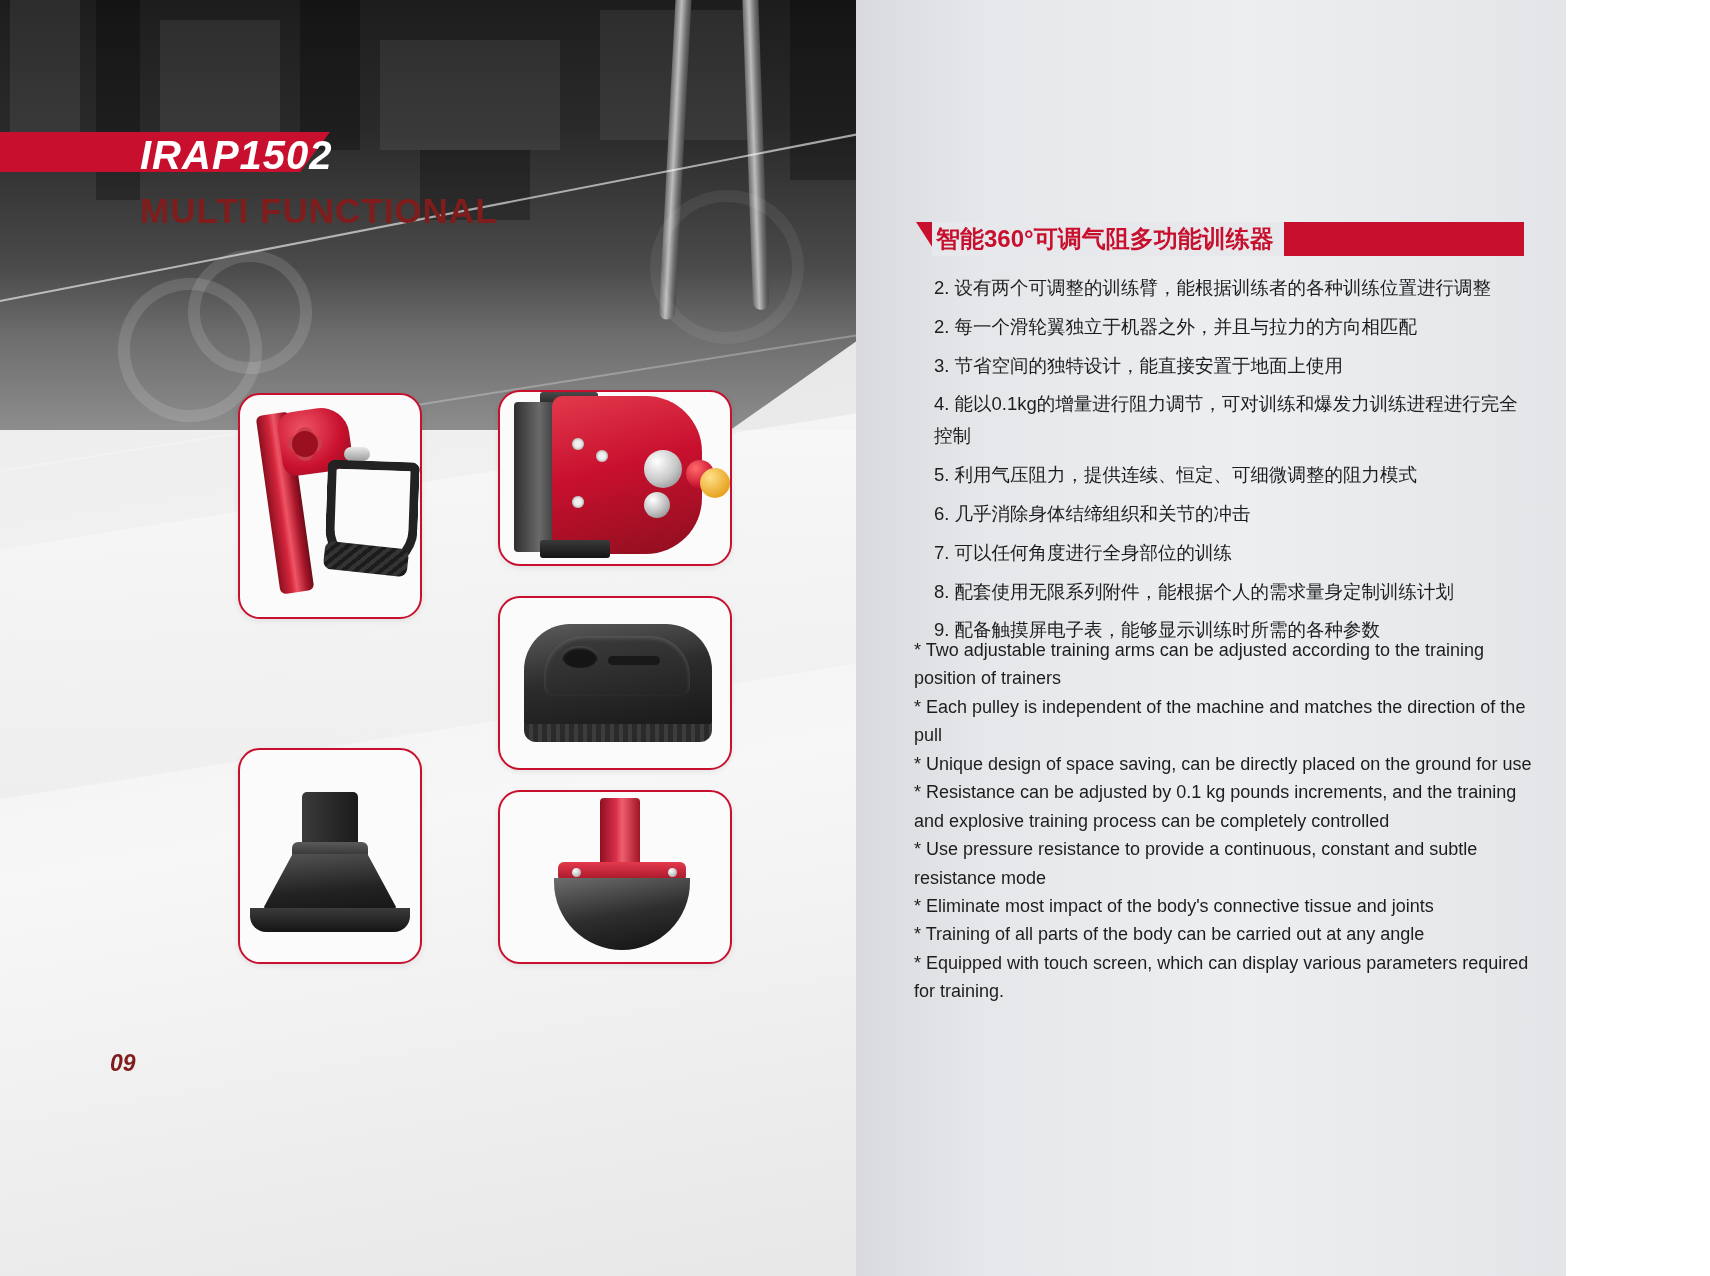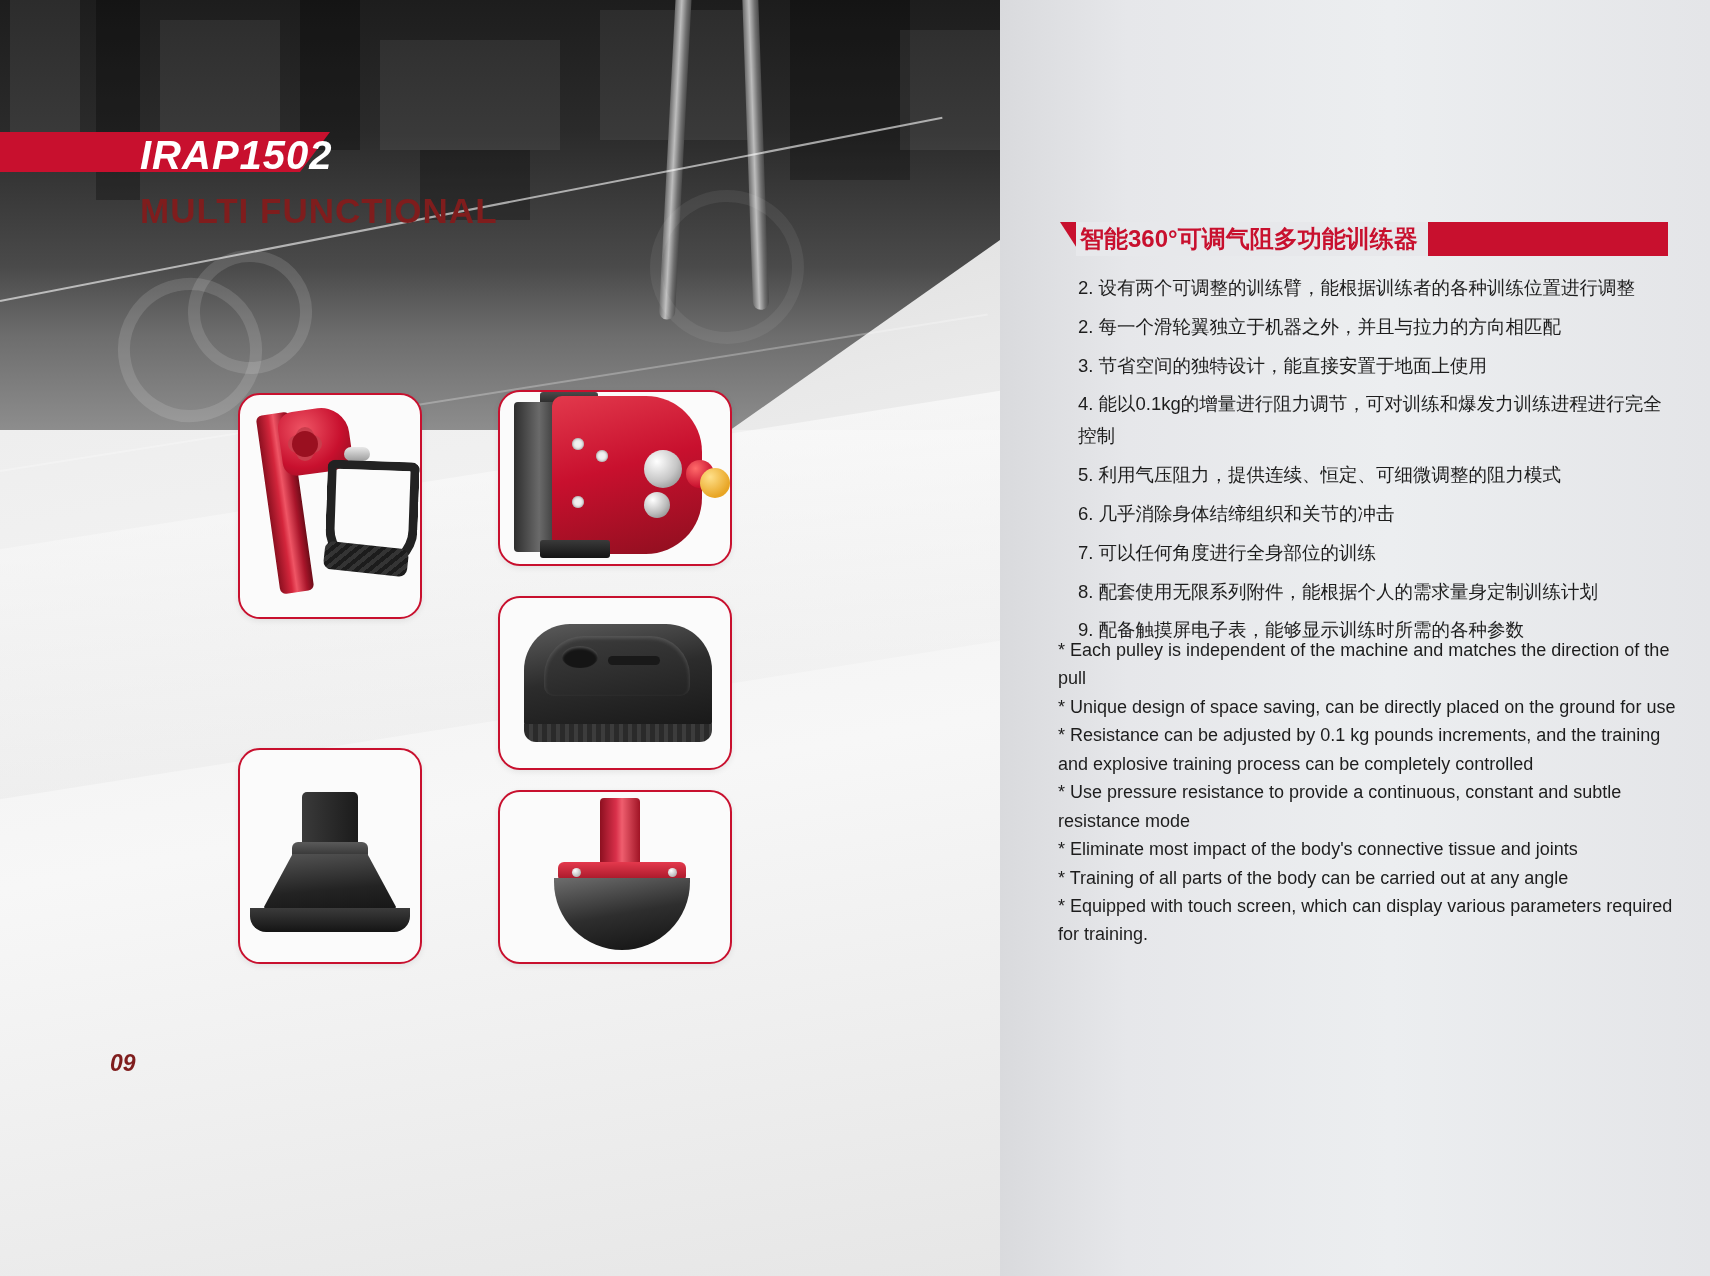--- a/index.html
+++ b/index.html
@@ -11,21 +11,21 @@
   }
   .page{
     position:relative;
     width:1710px;height:1276px;
     display:flex;
   }
 
   
   .left{
     position:relative;
-    width:1000px;height:1276px;
+    width:856px;height:1276px;
     overflow:hidden;
     background:#f2f2f2;
   }
   
   .photo{
     position:absolute;left:0;top:0;width:1000px;height:430px;
     background:
       linear-gradient(180deg,#1d1d1d 0%,#2a2a2a 30%,#4a4a4a 62%,#6d6d6d 78%,#8d8d8d 100%);
     overflow:hidden;
   }
@@ -383,20 +383,21 @@
         <div class="li">3. 节省空间的独特设计，能直接安置于地面上使用</div>
         <div class="li">4. 能以0.1kg的增量进行阻力调节，可对训练和爆发力训练进程进行完全控制</div>
         <div class="li">5. 利用气压阻力，提供连续、恒定、可细微调整的阻力模式</div>
         <div class="li">6. 几乎消除身体结缔组织和关节的冲击</div>
         <div class="li">7. 可以任何角度进行全身部位的训练</div>
         <div class="li">8. 配套使用无限系列附件，能根据个人的需求量身定制训练计划</div>
         <div class="li">9. 配备触摸屏电子表，能够显示训练时所需的各种参数</div>
       </div>
 
       <div class="en-list">
+        <div class="li">* Two adjustable training arms can be adjusted according to the training position of trainers</div>
         <div class="li">* Each pulley is independent of the machine and matches the direction of the pull</div>
         <div class="li">* Unique design of space saving, can be directly placed on the ground for use</div>
         <div class="li">* Resistance can be adjusted by 0.1 kg pounds increments, and the training and explosive training process can be completely controlled</div>
         <div class="li">* Use pressure resistance to provide a continuous, constant and subtle resistance mode</div>
         <div class="li">* Eliminate most impact of the body's connective tissue and joints</div>
         <div class="li">* Training of all parts of the body can be carried out at any angle</div>
         <div class="li">* Equipped with touch screen, which can display various parameters required for training.</div>
       </div>
 
     </div>

